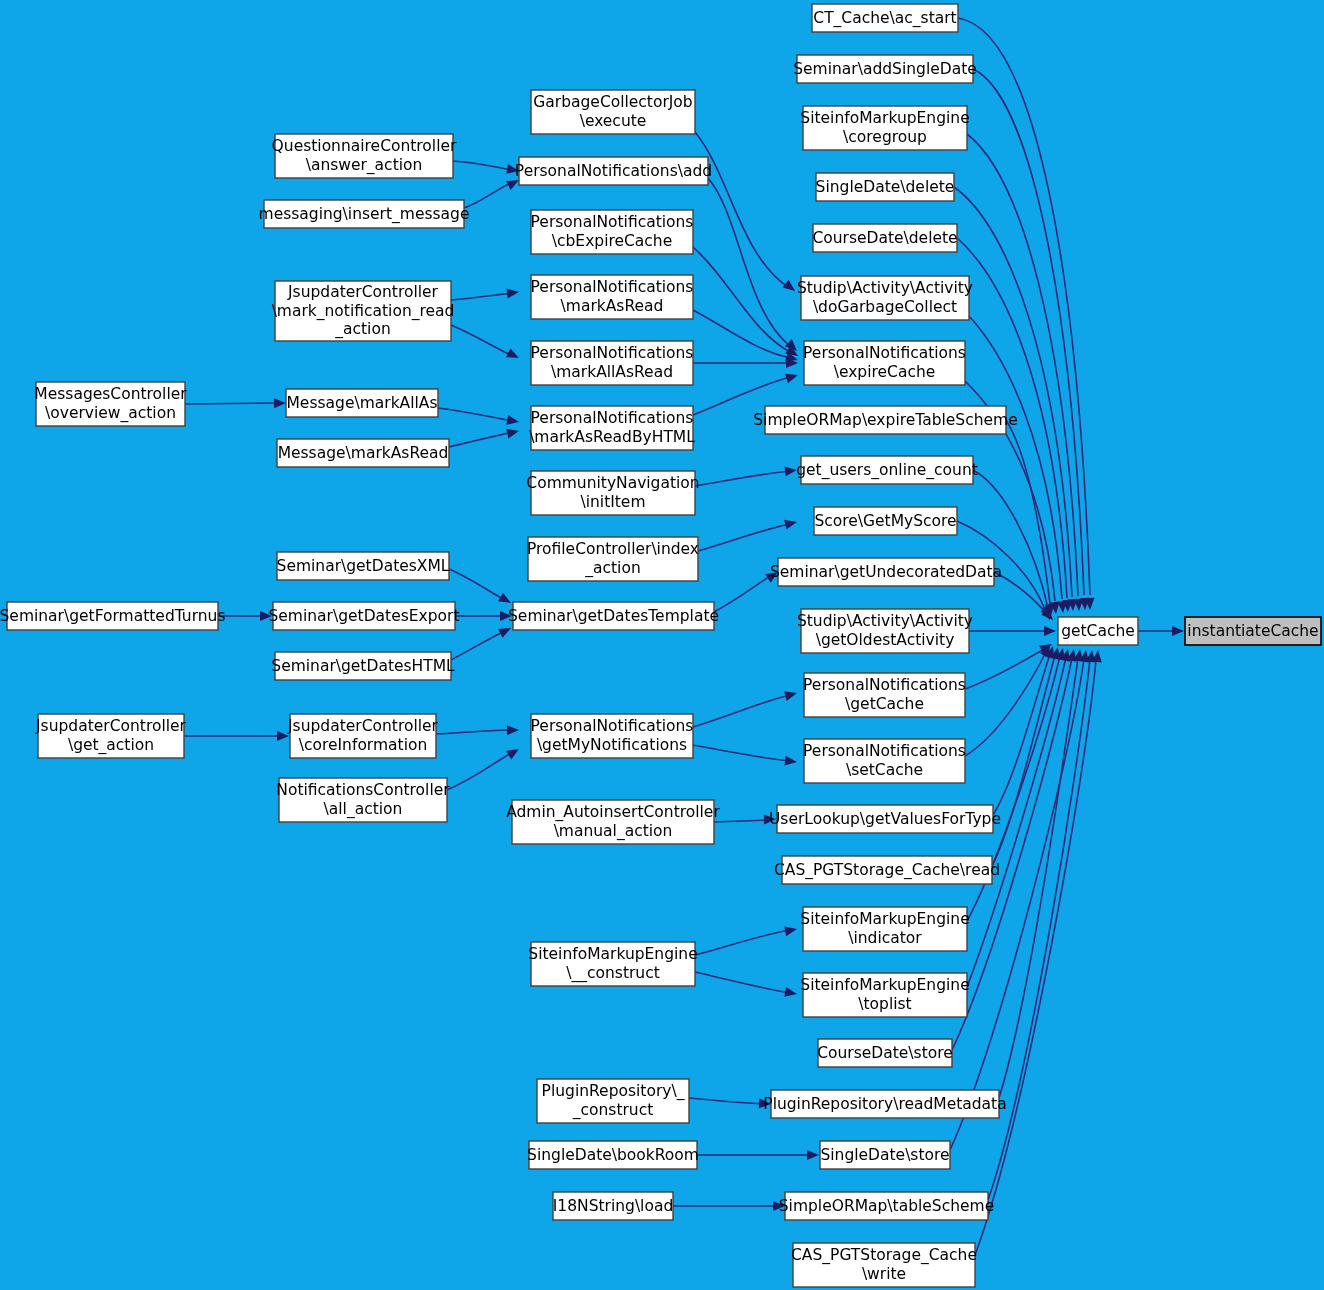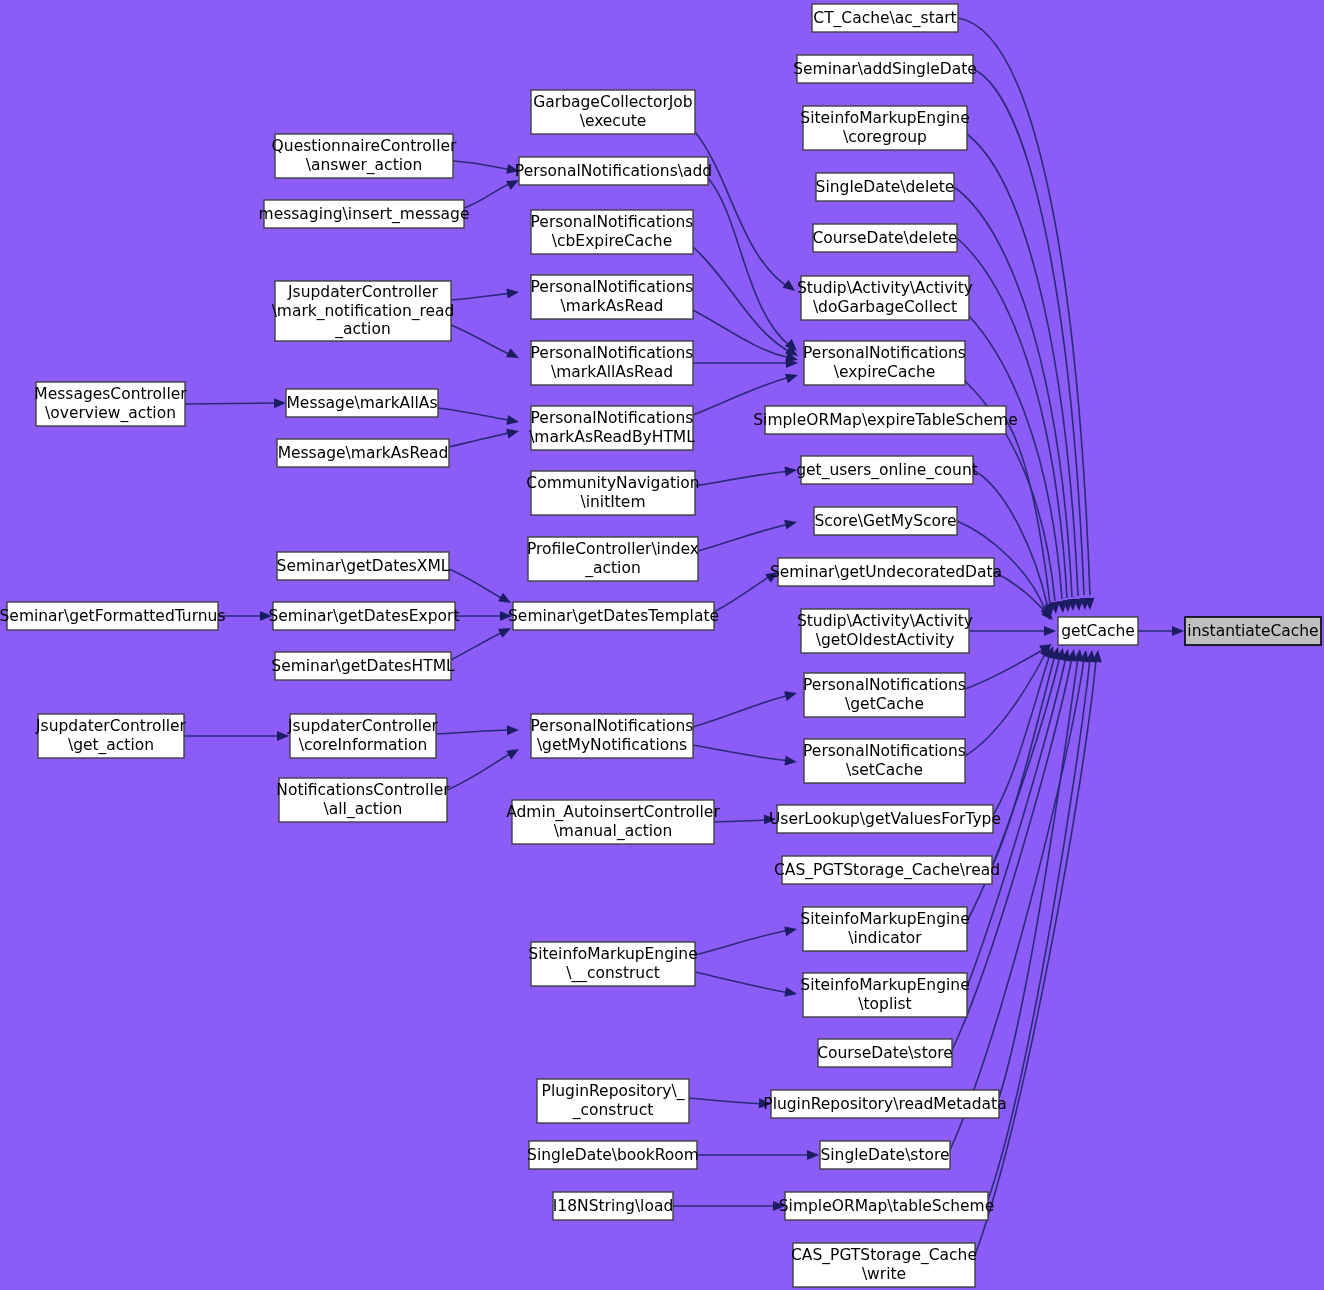--- a/index.html
+++ b/index.html
@@ -4,21 +4,21 @@
 <style>
   html, body {
     margin: 0;
     padding: 0;
     background: #ffffff;
   }
   #graph-root {
     position: relative;
     width: 1324px;
     height: 1290px;
-    background: #8b5cf6;
+    background: #0ea5e9;
     font-family: "DejaVu Sans", "Liberation Sans", sans-serif;
   }
   svg#graph-canvas {
     position: absolute;
     top: 0;
     left: 0;
     width: 1324px;
     height: 1290px;
   }
   .edge-path {

